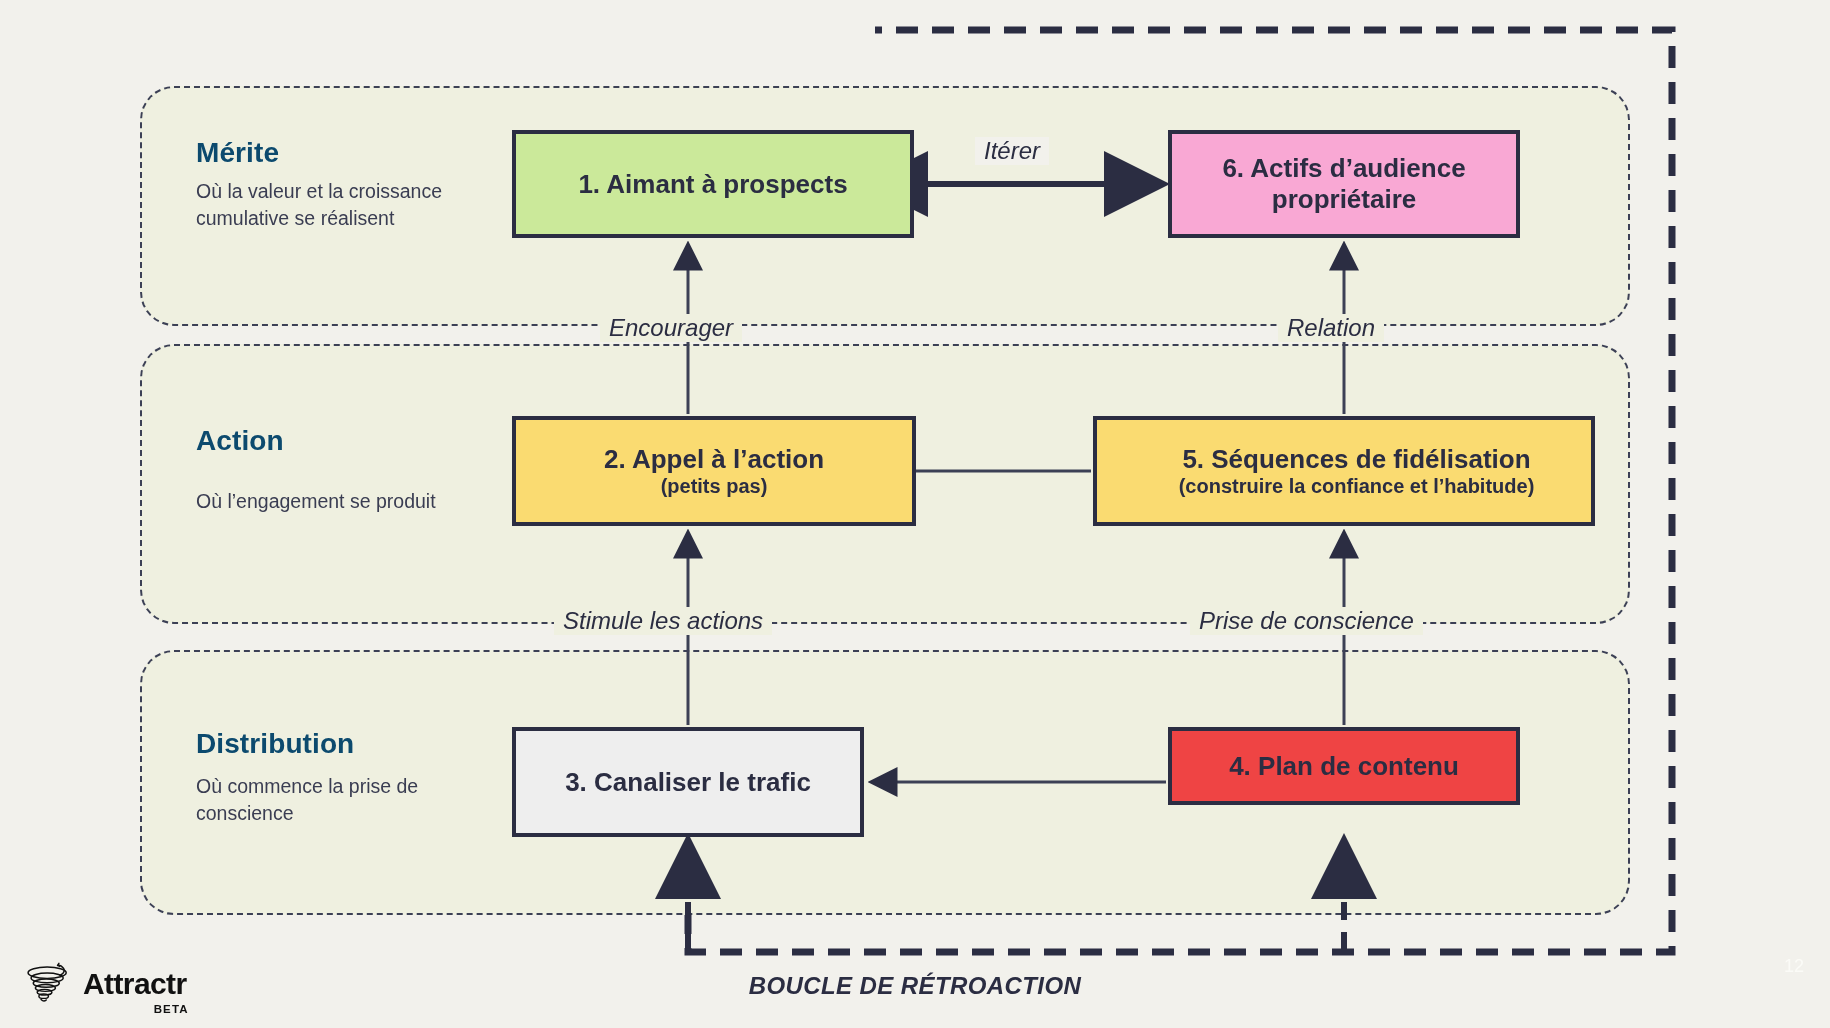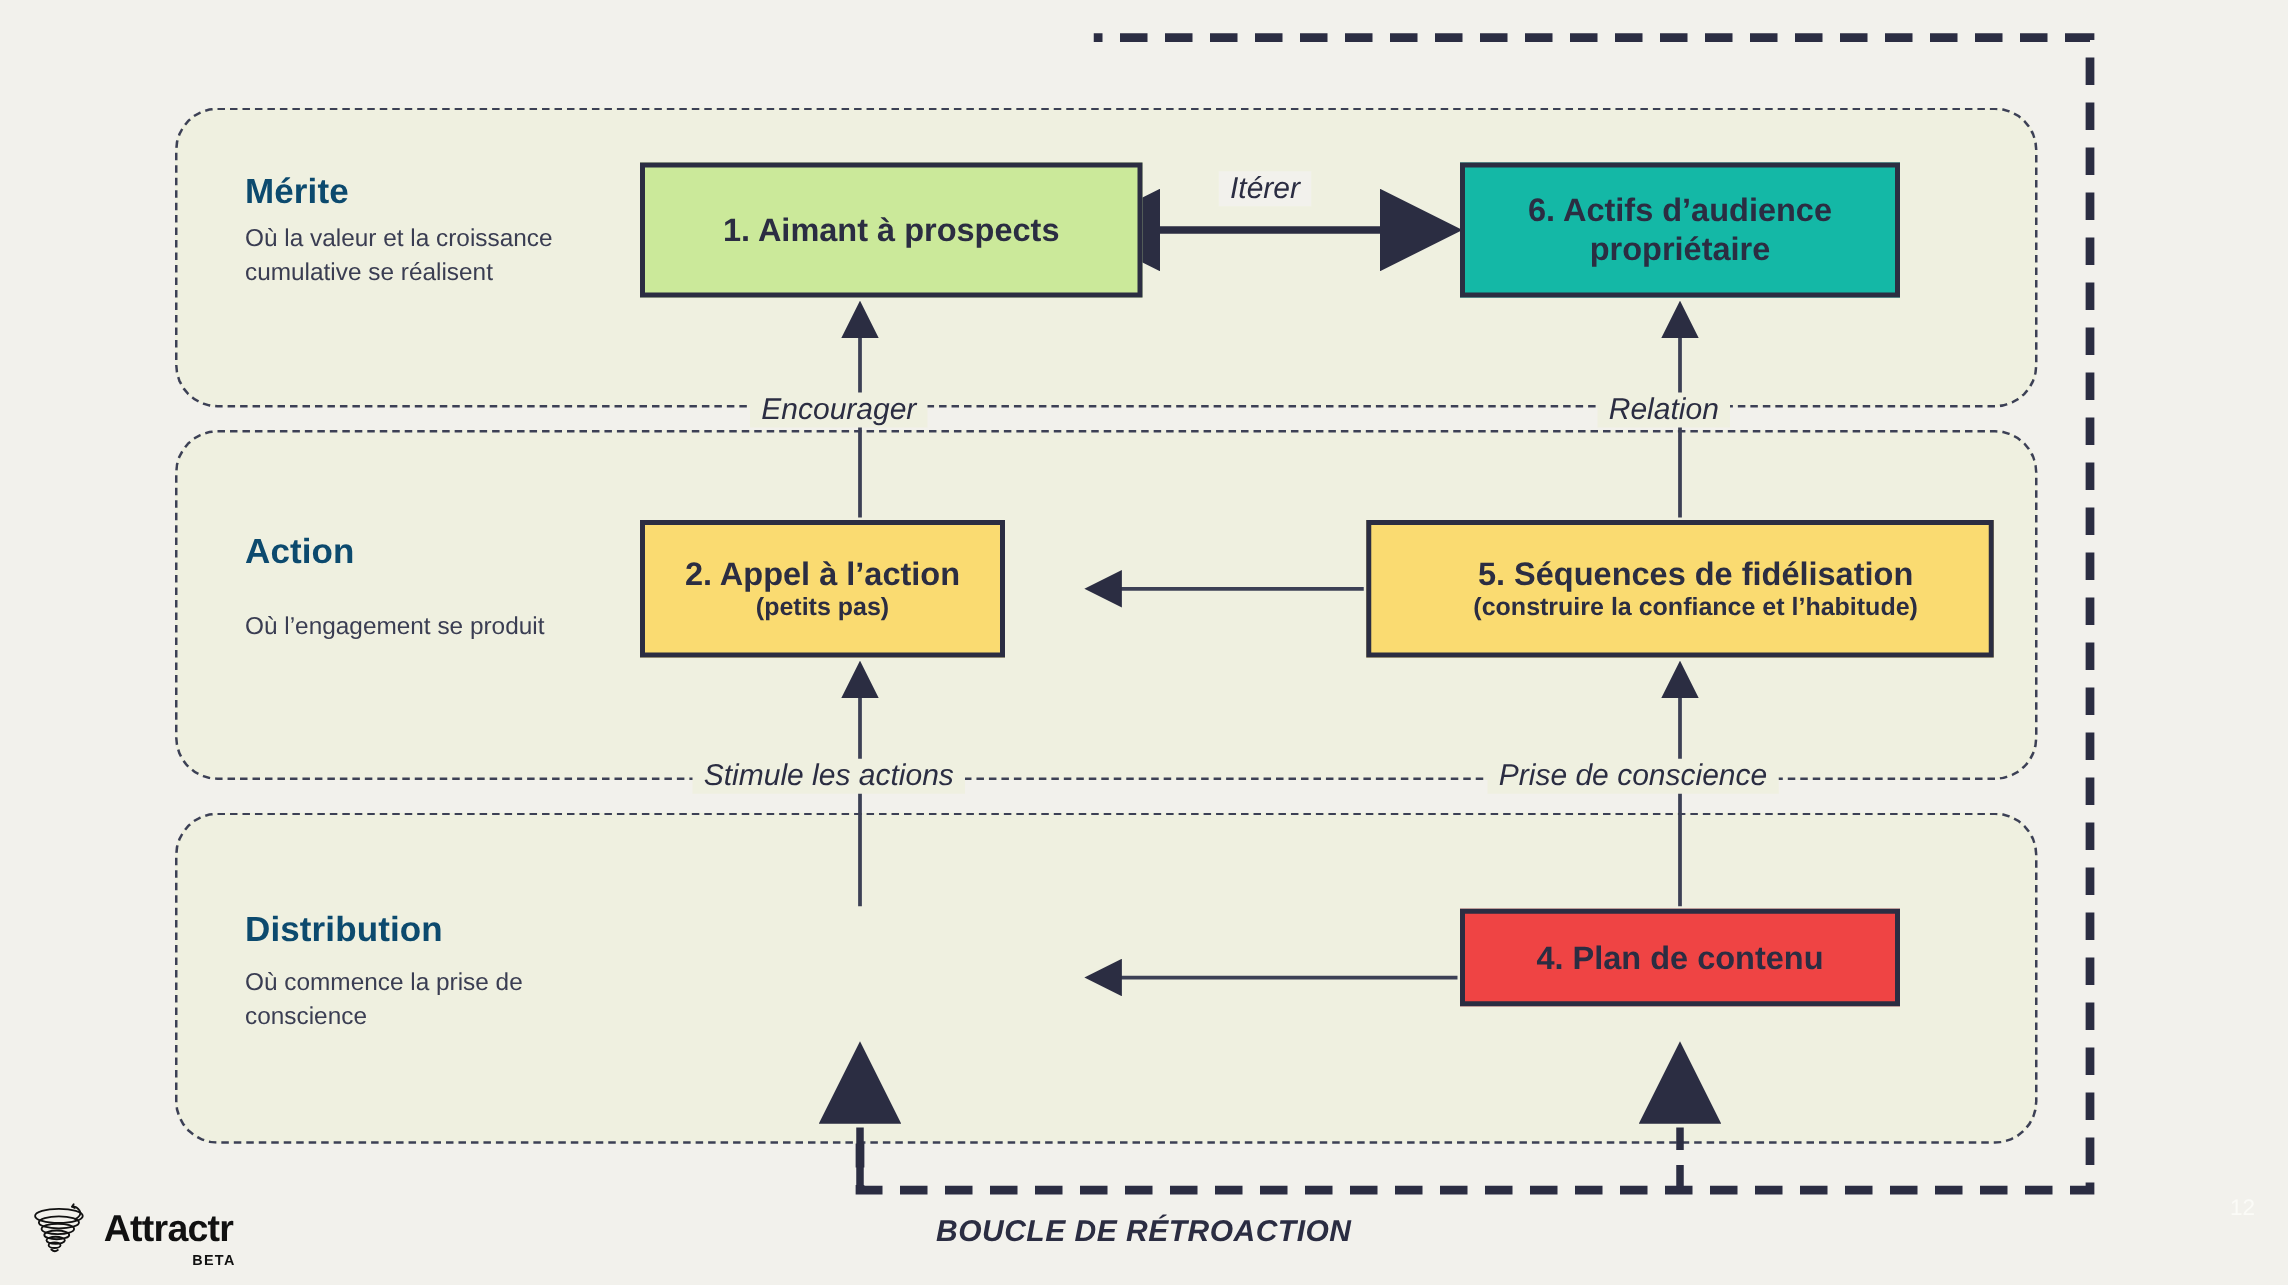--- a/index.html
+++ b/index.html
@@ -52,22 +52,22 @@
     flex-direction:column;
     align-items:center;
     justify-content:center;
     text-align:center;
     padding:4px 10px;
   }
   .node .t1{font-size:26px;font-weight:bold;line-height:1.18;color:#2b2d42;}
   .node .t2{font-size:20px;font-weight:bold;line-height:1.2;color:#2b2d42;}
 
   .n1{left:512px;top:130px;width:402px;height:108px;background:#cbe99a;}
-  .n6{left:1168px;top:130px;width:352px;height:108px;background:#14b8a6;}
-  .n2{left:512px;top:416px;width:292px;height:110px;background:#fadb71;}
+  .n6{left:1168px;top:130px;width:352px;height:108px;background:#f9a8d4;}
+  .n2{left:512px;top:416px;width:404px;height:110px;background:#fadb71;}
   .n5{left:1093px;top:416px;width:502px;height:110px;background:#fadb71;padding-left:35px;}
   .n3{left:512px;top:727px;width:352px;height:110px;background:#eeeeee;}
   .n4{left:1168px;top:727px;width:352px;height:78px;background:#ef4444;}
 
   
   .conn{position:absolute;left:0;top:0;width:1830px;height:1028px;pointer-events:none;}
 
   
   .elabel{
     position:absolute;
@@ -175,20 +175,23 @@
   <div class="node n2">
     <div class="t1">2. Appel à l’action</div>
     <div class="t2">(petits pas)</div>
   </div>
 
   <div class="node n5">
     <div class="t1">5. Séquences de fidélisation</div>
     <div class="t2">(construire la confiance et l’habitude)</div>
   </div>
 
+  <div class="node n3">
+    <div class="t1">3. Canaliser le trafic</div>
+  </div>
 
   <div class="node n4">
     <div class="t1">4. Plan de contenu</div>
   </div>
 
   <div class="elabel on-plain" style="left:975px;top:137px;">Itérer</div>
 
   <div class="elabel" style="left:600px;top:314px;">Encourager</div>
 
   <div class="elabel" style="left:1278px;top:314px;text-align:center;">Relation</div>

